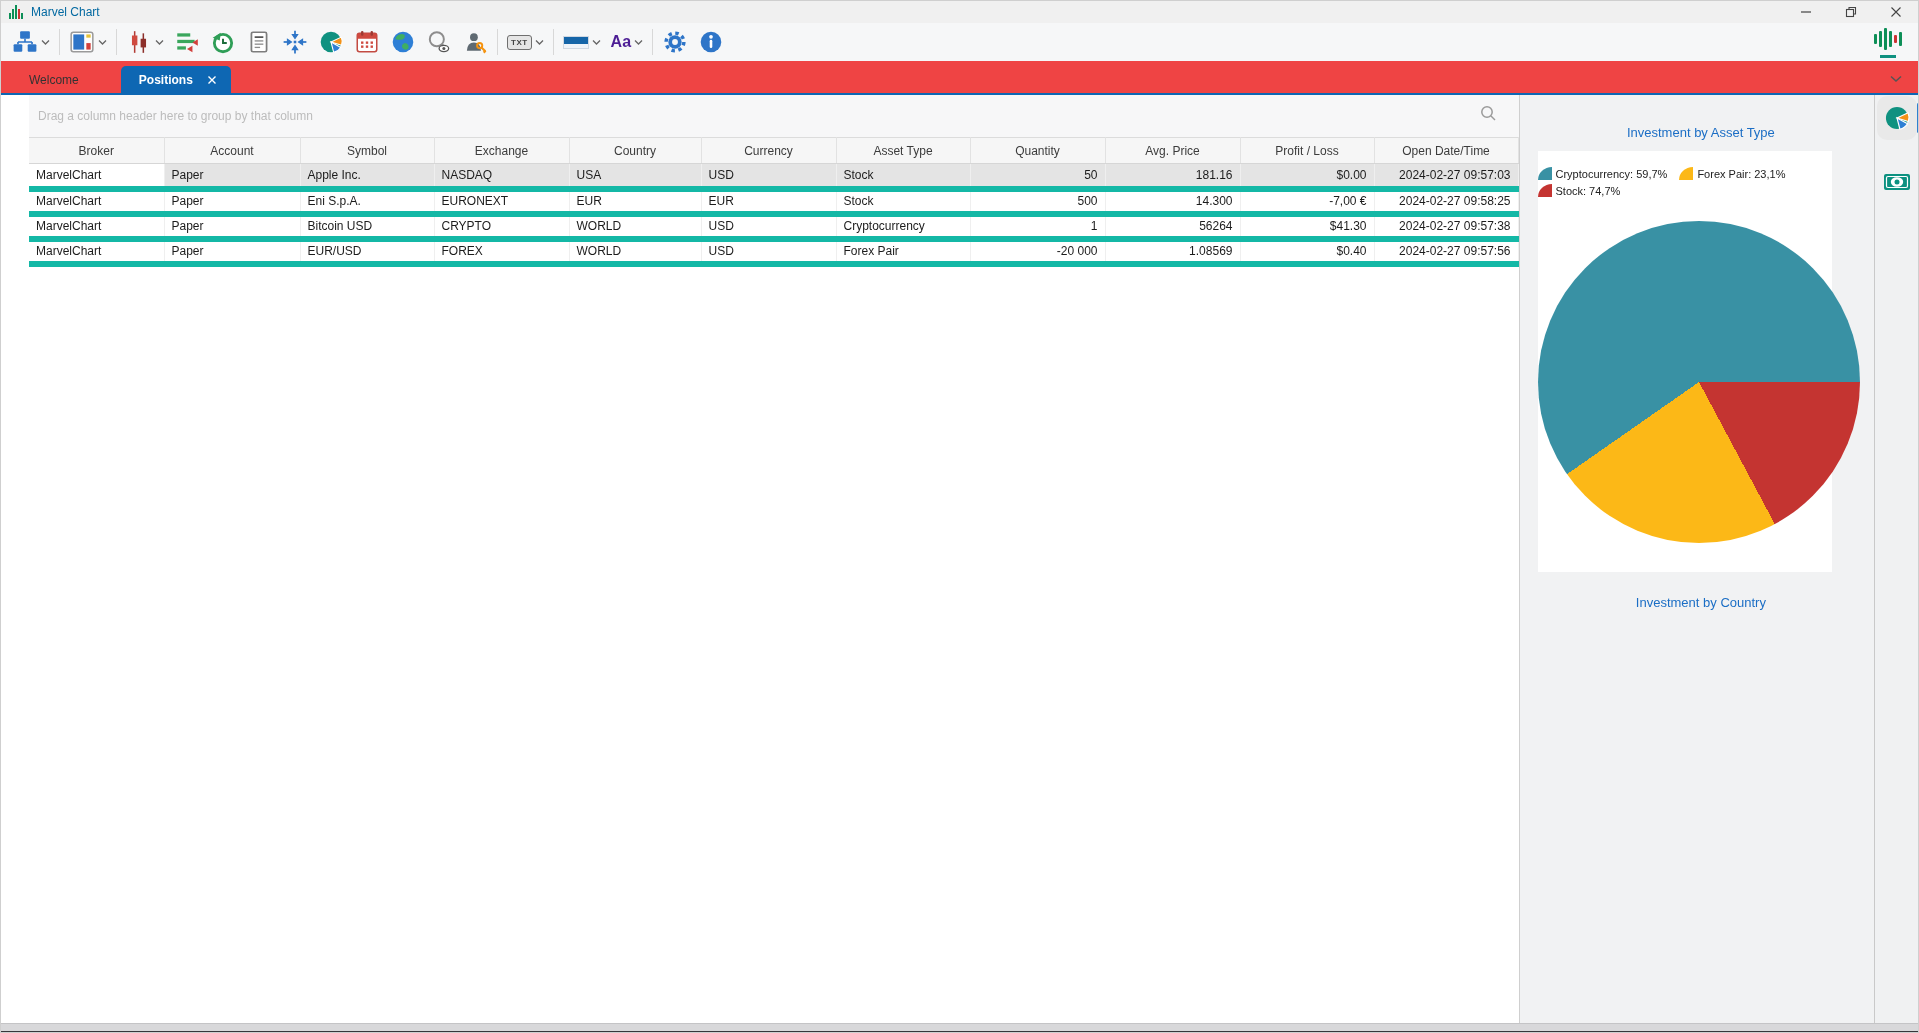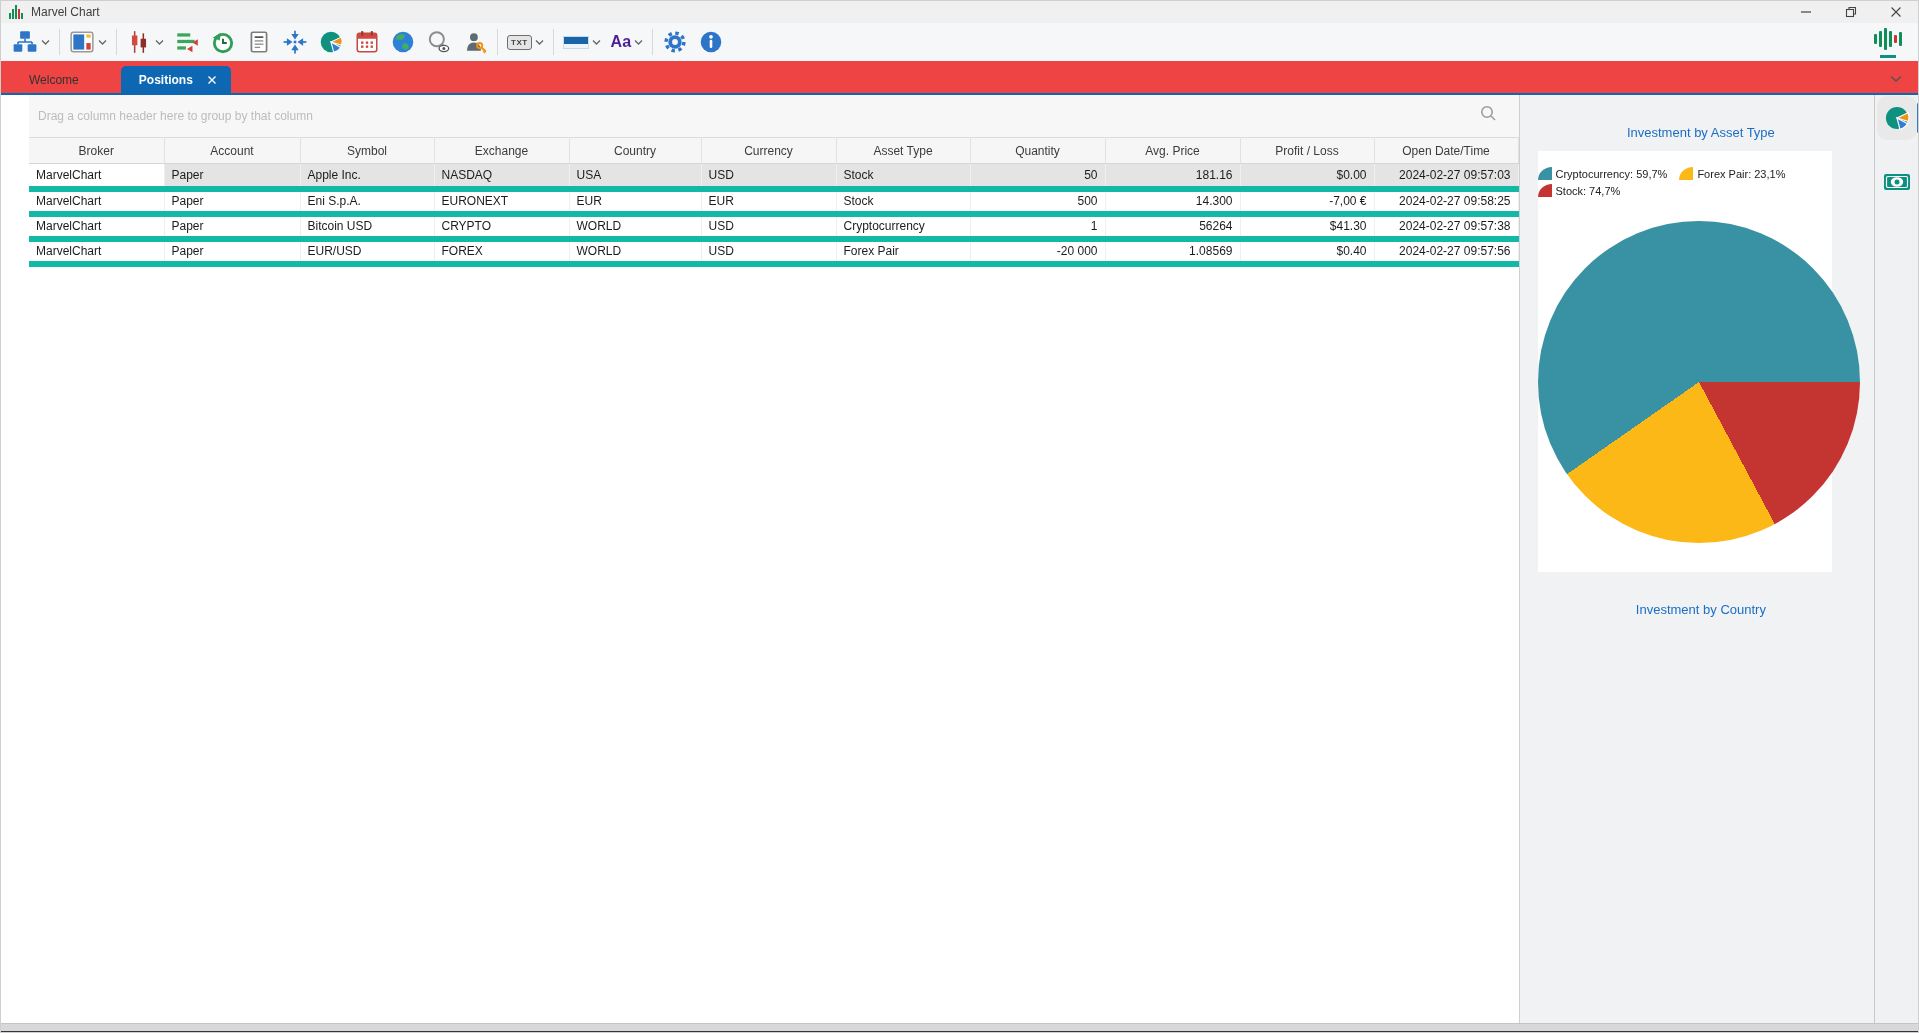--- a/index.html
+++ b/index.html
@@ -1,21 +1,21 @@
 <!DOCTYPE html>
 <html><head>
 <meta charset="utf-8">
 <style>
   html,body{margin:0;padding:0;background:#e8e8e8;}
   .app{position:relative;width:1919px;height:1033px;background:#fff;
        font-family:"Liberation Sans",sans-serif;border:1px solid #cfcfcf;box-sizing:border-box;overflow:hidden;}
 
   
   .titlebar{height:22px;background:#f0f0f0;display:flex;align-items:center;}
-  .app-title{font-size:12px;color:#404040;margin-left:8px;}
+  .app-title{font-size:12px;color:#0369a1;margin-left:8px;}
   .logo-sm{margin-left:8px;display:flex;align-items:flex-end;gap:1px;height:14px;}
   .logo-sm i{display:block;width:2px;background:#0d8f57;}
   .logo-sm i.dot{background:#c33;}
   .win-controls{margin-left:auto;display:flex;height:100%;}
   .win-btn{width:45px;display:flex;align-items:center;justify-content:center;cursor:default;}
 
   
   .toolbar{height:38px;background:#f6f7f8;display:flex;align-items:center;padding-left:6px;position:relative;}
   .tb-btn{height:32px;display:flex;align-items:center;padding:0 5px;gap:3px;border-radius:3px;}
   .tb-sep{width:1px;height:26px;background:#d8d8d8;margin:0 4px;}
@@ -55,21 +55,21 @@
   tr.selected td:first-child{background:#fff;}
   td.pos{color:#2a9c9c;}
   td.neg{color:#ee4d66;}
 
   
   .charts-panel{width:380px;background:#f1f2f3;box-sizing:border-box;padding:30px 10px 0 18px;}
   .chart-title{font-size:13px;color:#1b6ec5;text-align:center;height:20px;}
   .chart-card{background:#fff;width:294px;box-sizing:border-box;}
   .card-1{height:421px;margin-top:6px;padding-top:16px;}
   .card-2{height:409px;margin-top:2px;padding-top:22px;}
-  .title-2{margin-top:30px;text-align:center;}
+  .title-2{margin-top:23px;text-align:center;}
   .legend{width:302px;margin:0 auto;display:flex;flex-wrap:wrap;column-gap:12px;row-gap:4px;
           font-size:11px;color:#222;justify-content:flex-start;}
   .legend-item{display:flex;align-items:center;gap:4px;white-space:nowrap;}
   .swatch{width:14px;height:13px;border-radius:100% 0 0 0;flex:0 0 auto;}
   .pie{width:322px;height:322px;border-radius:50%;}
   .card-1 .pie{margin:24px auto 0;}
   .card-2 .pie{margin:22px auto 0;}
 
   
   .right-rail{width:47px;background:#f0f1f2;border-left:1px solid #c9c9c9;box-sizing:border-box;

